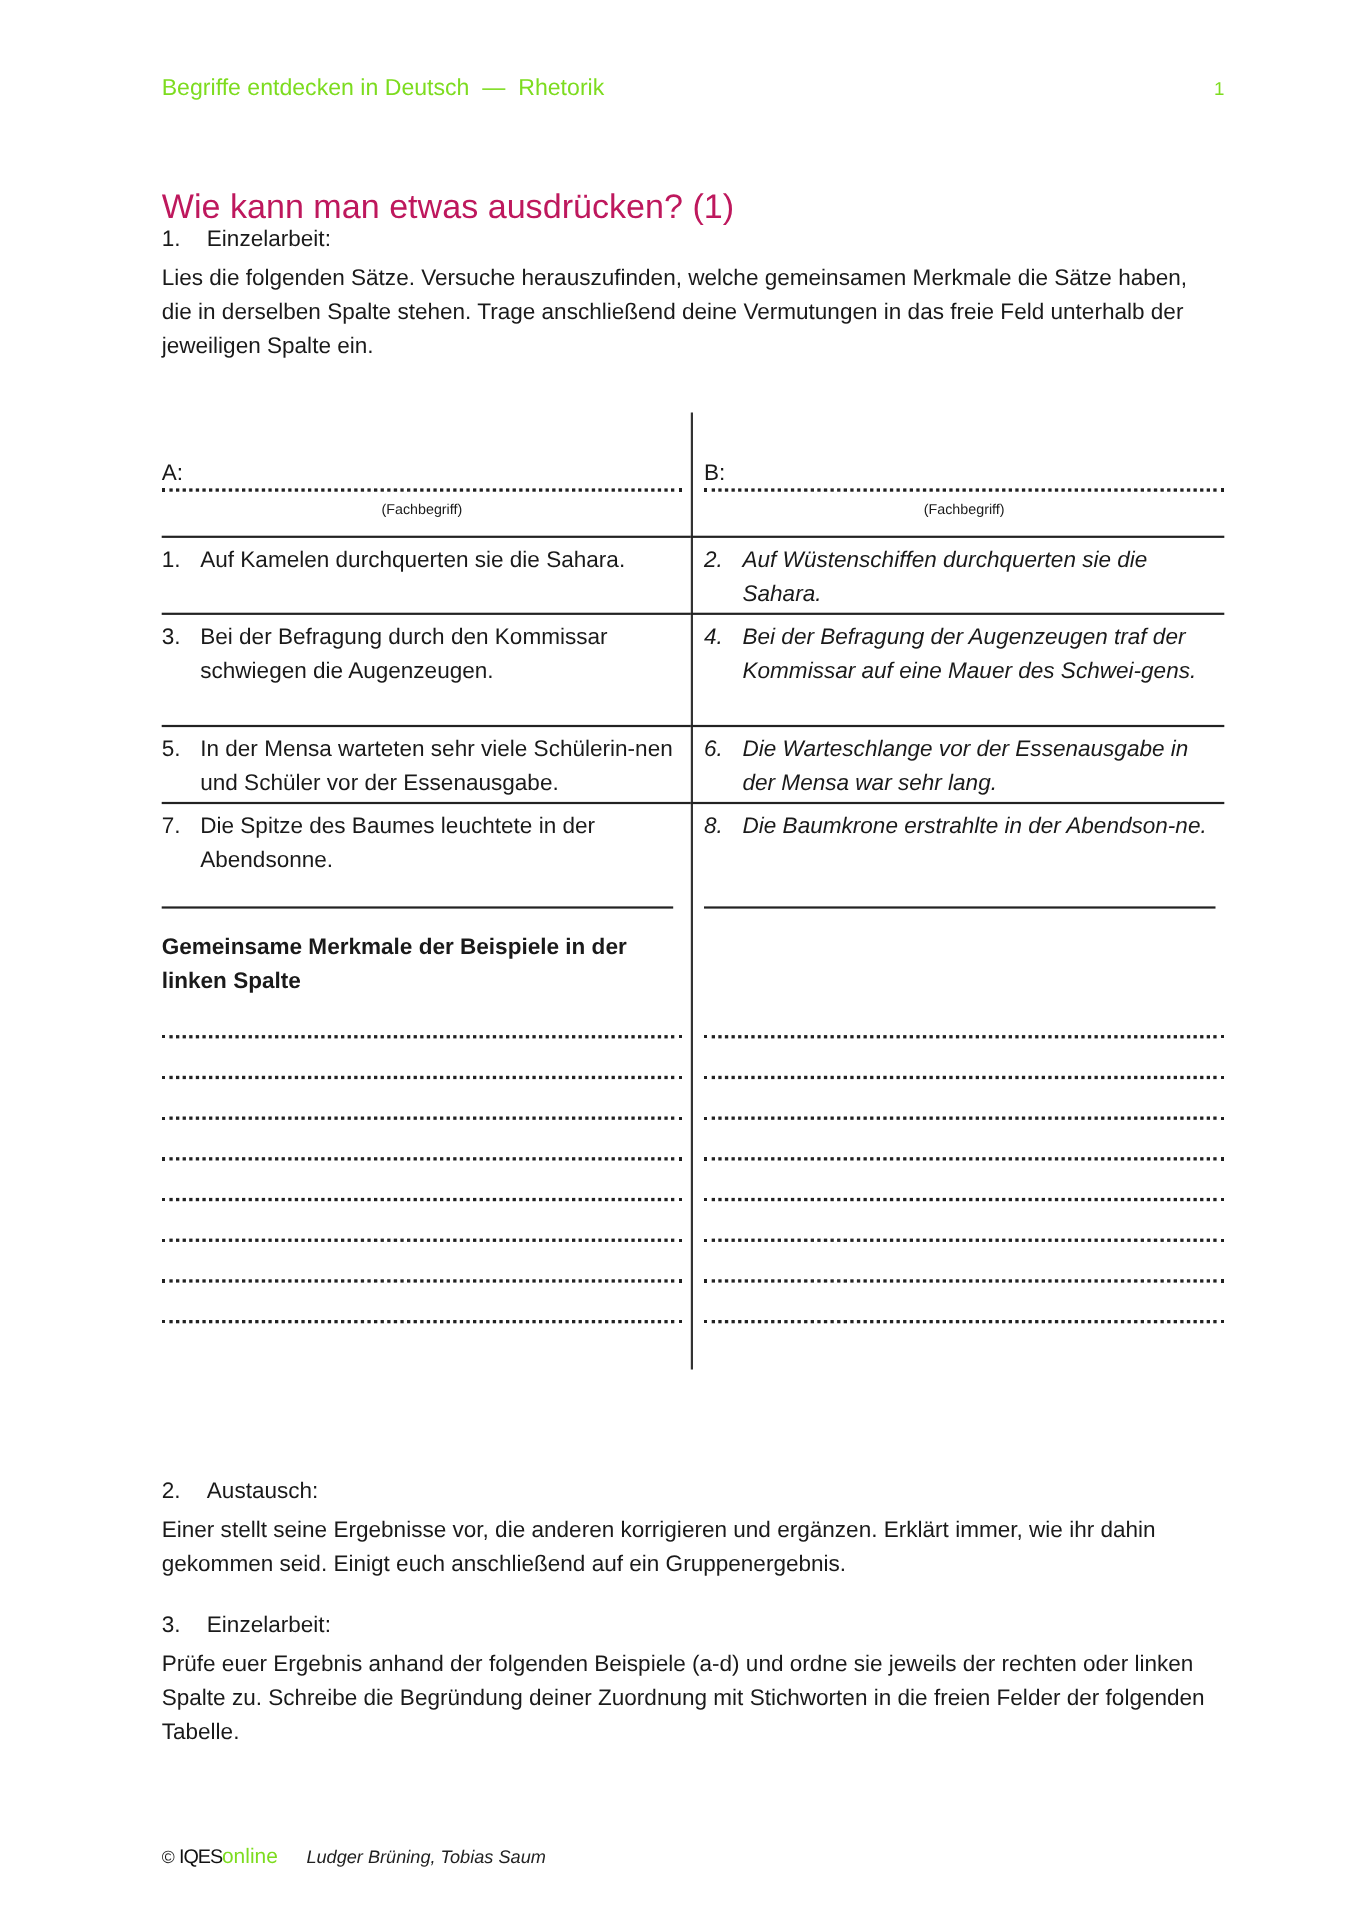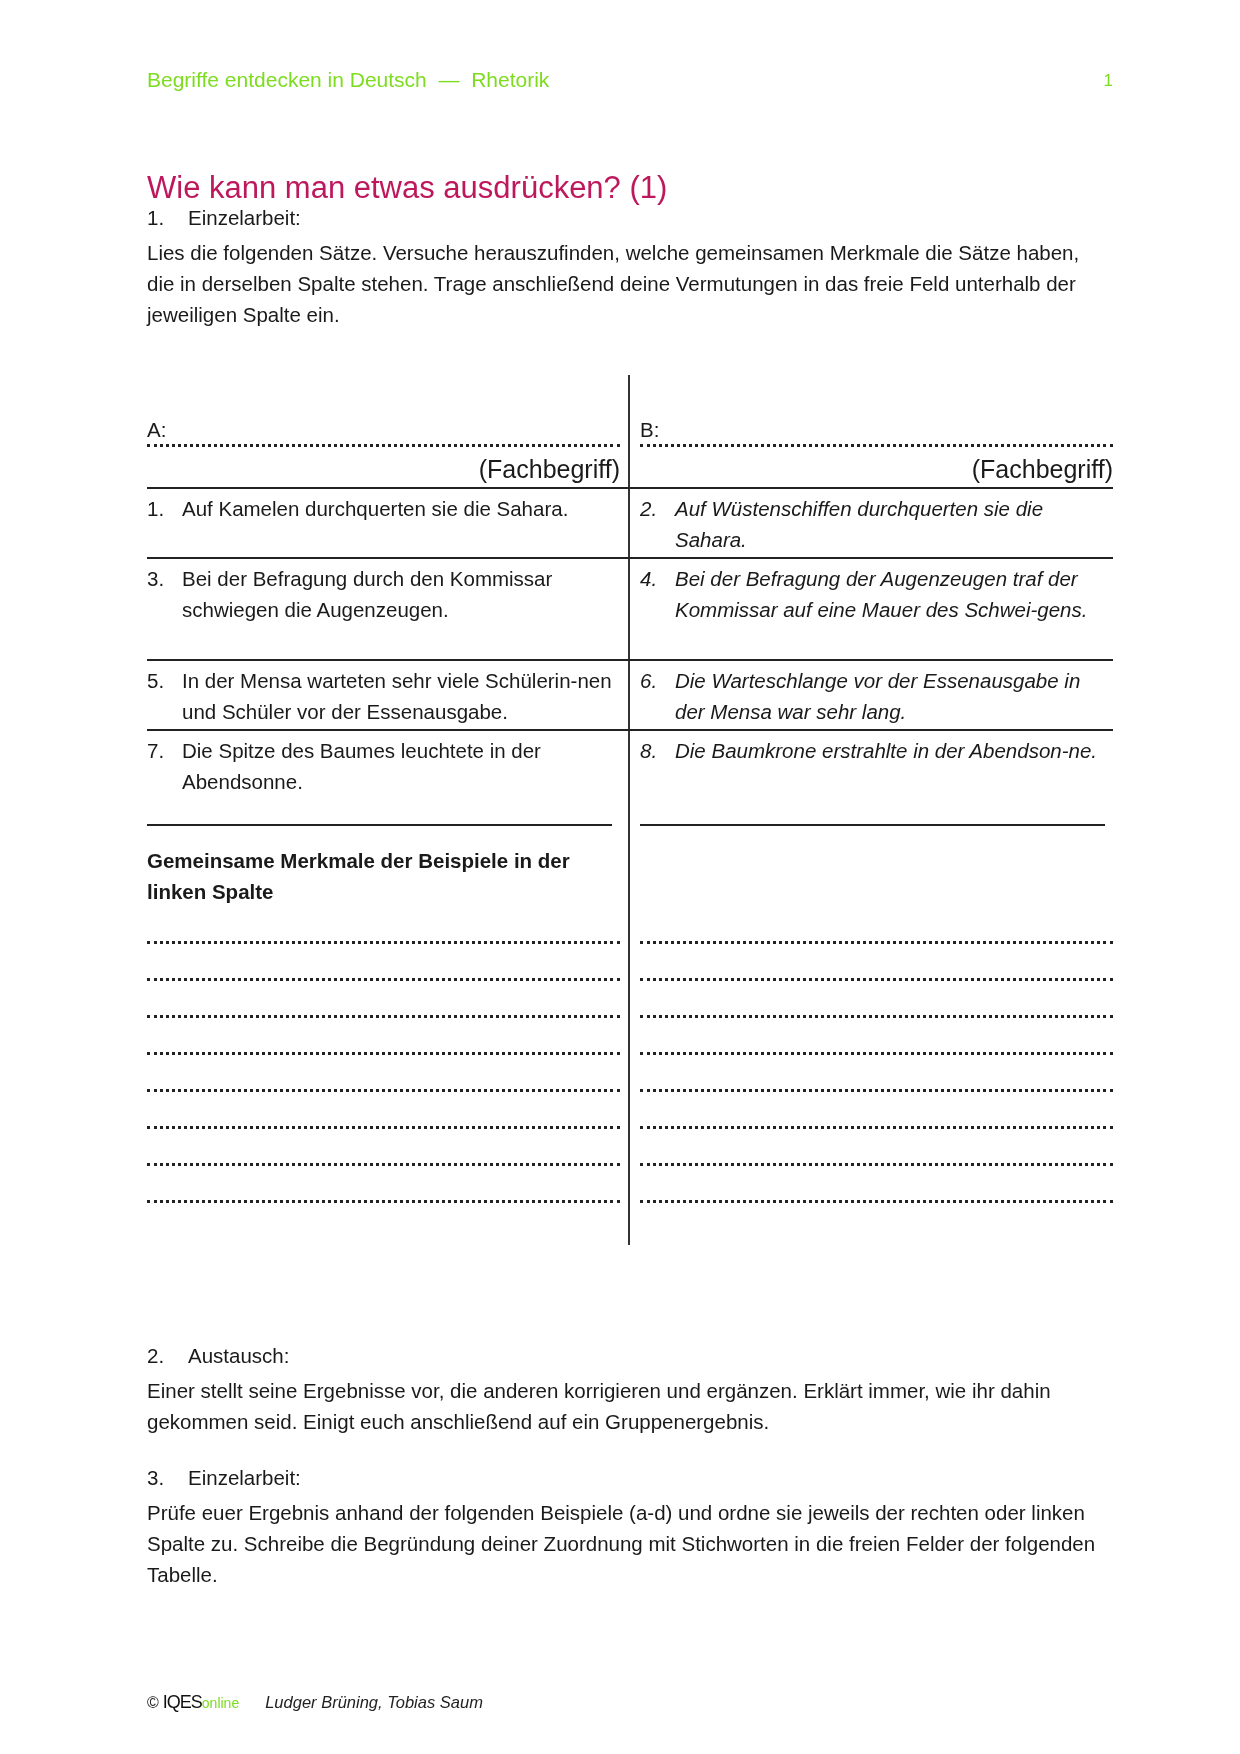--- a/index.html
+++ b/index.html
@@ -13,30 +13,30 @@
   .task .head { display: flex; }
   .task .head .num { width: 41px; }
   .task p { margin-top: 4px; }
   .sheet { position: absolute; left: 147px; top: 375px; width: 966px; height: 870px; }
   .divider { position: absolute; left: 481px; top: 0; width: 2px; height: 870px; background: #333; }
   .col { position: absolute; top: 0; width: 473px; }
   .col.left { left: 0; }
   .col.right { left: 493px; }
   .label-line { position: absolute; top: 43px; font-size: 20.5px; }
   .dots { position: absolute; height: 0; border-bottom: 3px dotted #222; }
-  .fach { position: absolute; top: 80px; width: 100%; text-align: right; font-size: 25px; }
+  .fach { position: absolute; top: 80px; width: 100%; text-align: center; font-size: 13px; }
   .rule { position: absolute; height: 2px; background: #222; }
   .item { position: absolute; font-size: 20.5px; line-height: 31px; display: flex; }
   .item .n { width: 35px; flex-shrink: 0; }
   .item.ital { font-style: italic; }
   .common { position: absolute; top: 470px; font-size: 20.5px; line-height: 31px; width: 473px; font-weight: bold; }
   .footer { position: absolute; left: 147px; top: 1678px; display: flex; align-items: baseline; font-size: 16.5px; }
   .footer .copy { font-size: 16px; margin-right: 4px; }
   .footer .brand { font-size: 18px; letter-spacing: -1px; color: #111; }
-  .footer .brand-online { font-size: 14px; color: #7ddc1f; margin-right: 26px; margin-top: 17px; }
+  .footer .brand-online { font-size: 19px; color: #7ddc1f; margin-right: 26px; }
   .footer .authors { color: #222; font-style: italic; }
 </style>
 </head>
 <body>
 
 <div class="page-header">
   <span class="subject">Begriffe entdecken in Deutsch  —  Rhetorik</span>
   <span class="page-num">1</span>
 </div>
 

